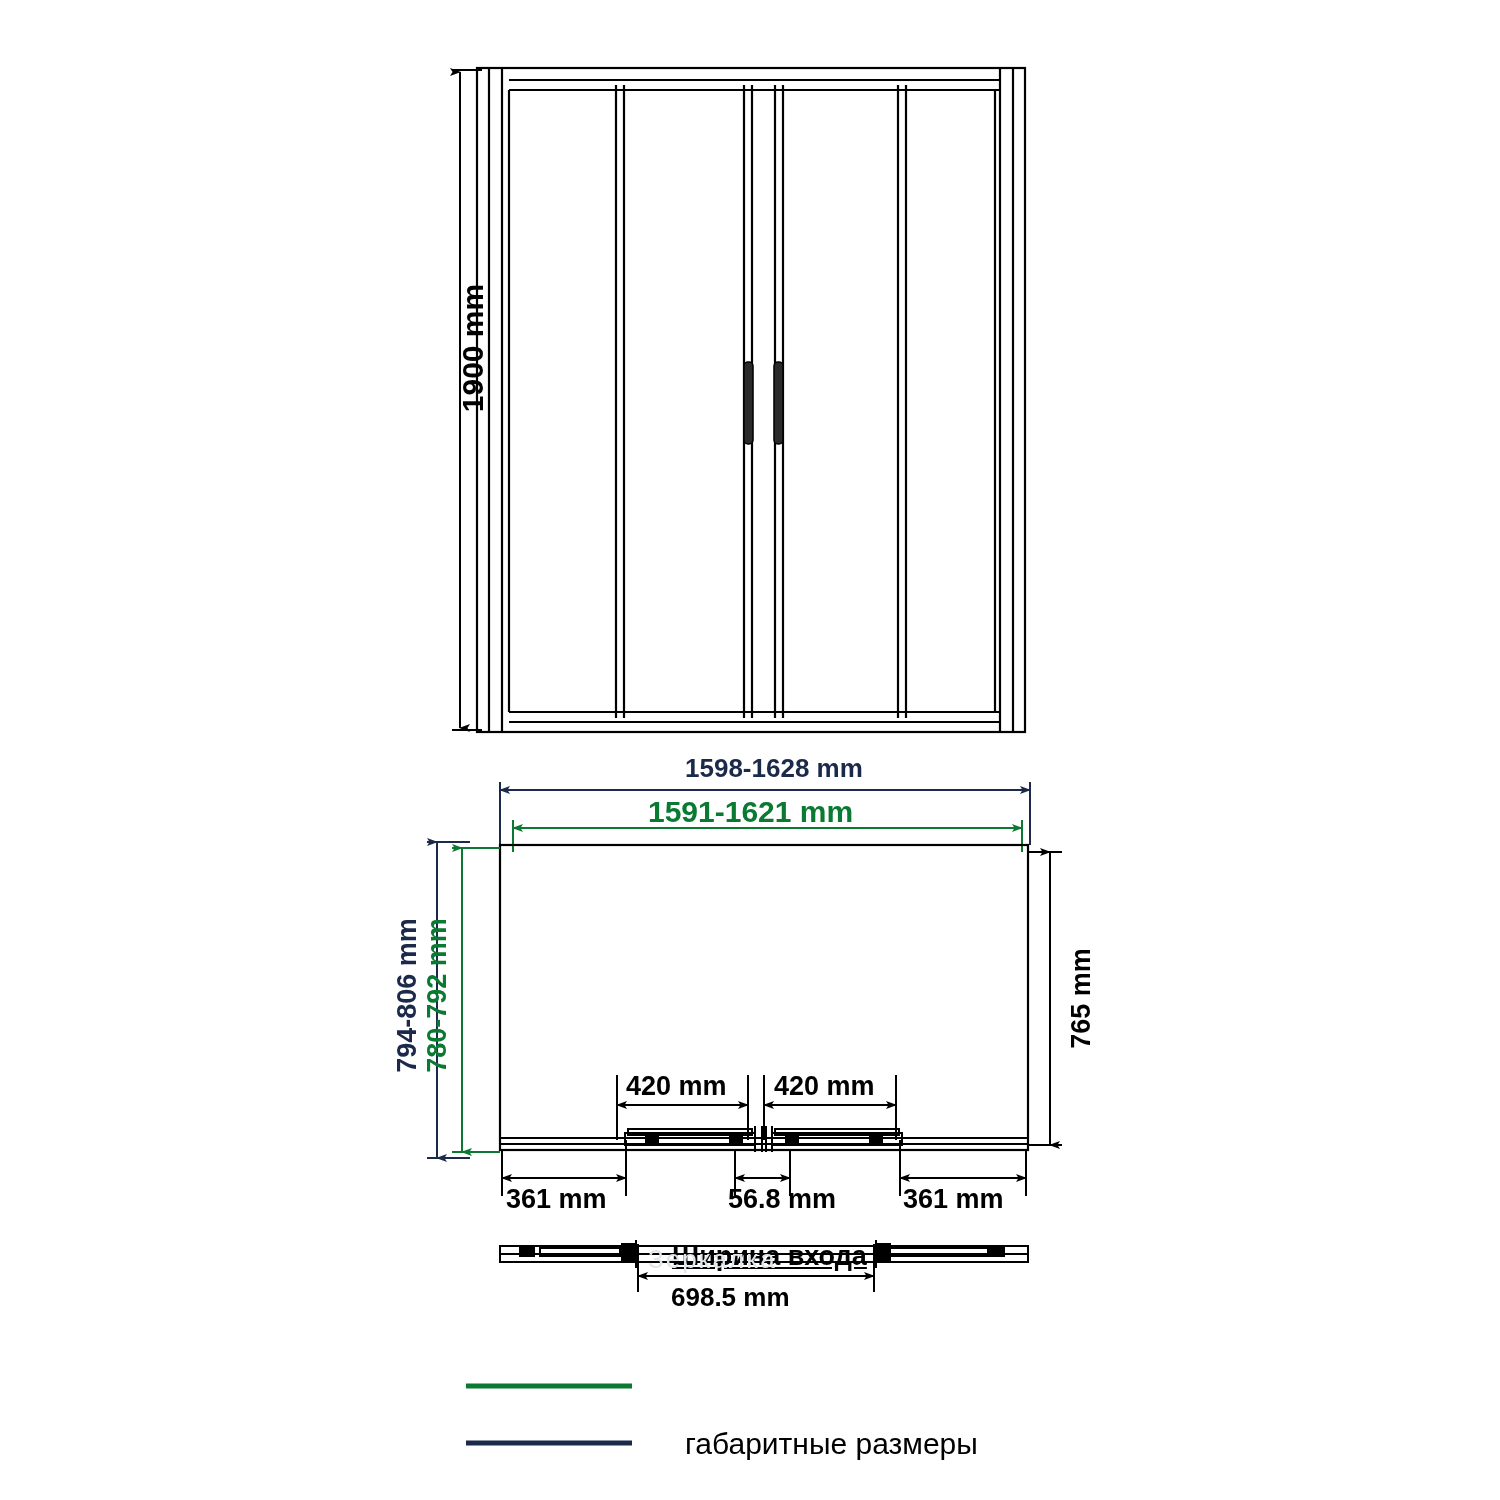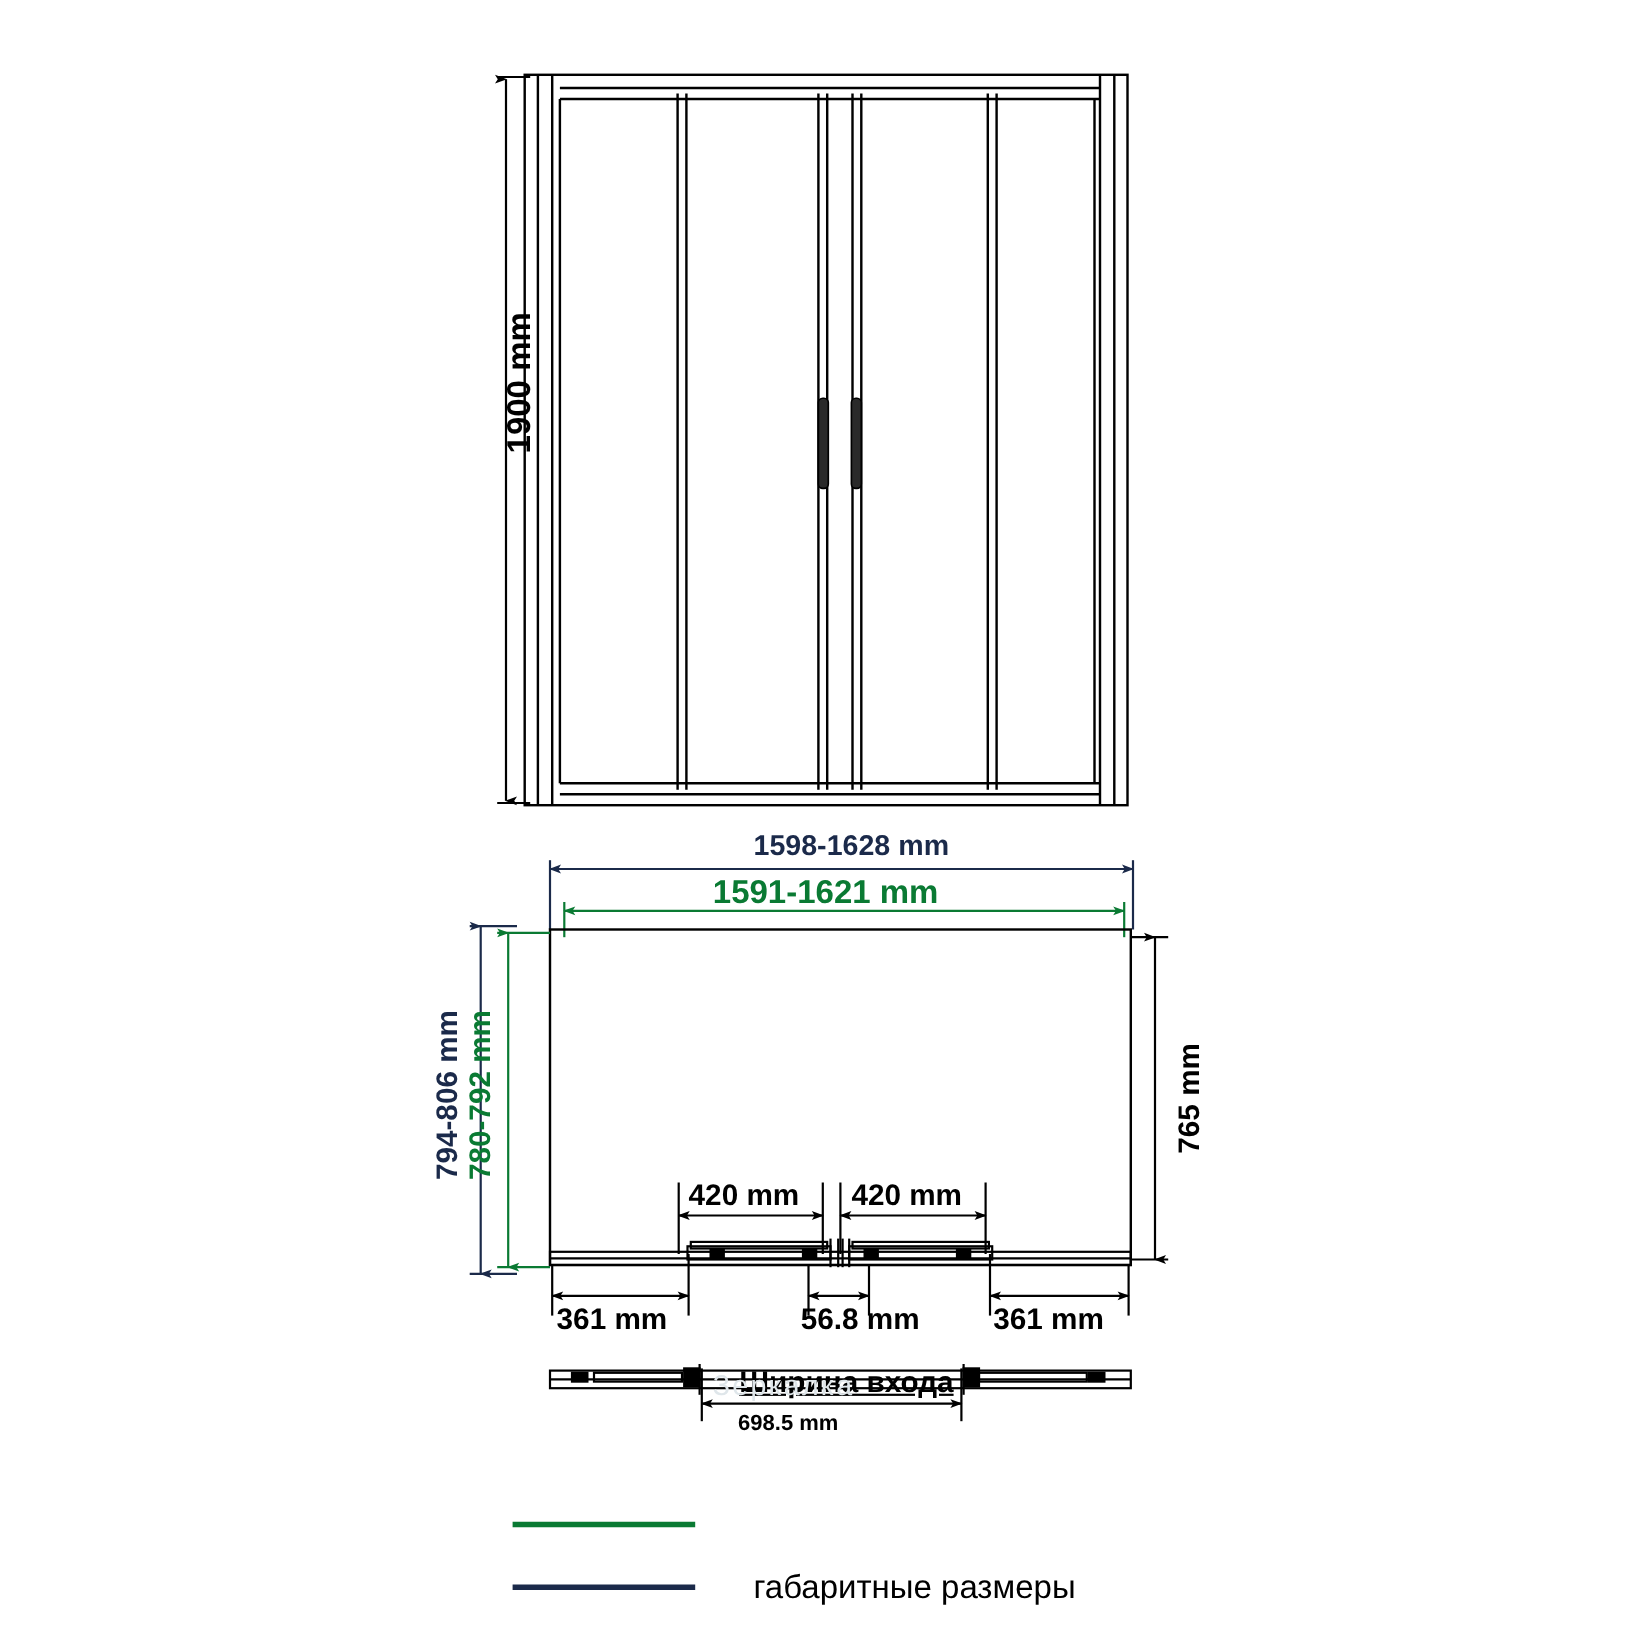--- a/index.html
+++ b/index.html
@@ -268,20 +268,20 @@
   <div class="lbl black" style="left:774px; top:1073px; font-size:27px;">420 mm</div>
 
   <div class="lbl black" style="left:506px; top:1186px; font-size:27px;">361 mm</div>
 
   <div class="lbl black" style="left:728px; top:1186px; font-size:27px;text-align:right;">56.8 mm</div>
 
   <div class="lbl black" style="left:903px; top:1186px; font-size:27px;">361 mm</div>
 
   <div class="lbl black" style="left:672px; top:1243px; font-size:27px;text-decoration:underline;">Ширина входа</div>
 
-  <div class="lbl black" style="left:671px; top:1284px; font-size:20px;">698.5 mm</div>
+  <div class="lbl black" style="left:671px; top:1284px; font-size:26px;">698.5 mm</div>
 
   <div class="watermark" style="left:648px; top:1244px;">Зеркалка</div>
 
 
   <div class="legend-text" style="left:667px; top:1427px;margin-left:18px;">габаритные размеры</div>
 
 </div>
 
 </body></html>

